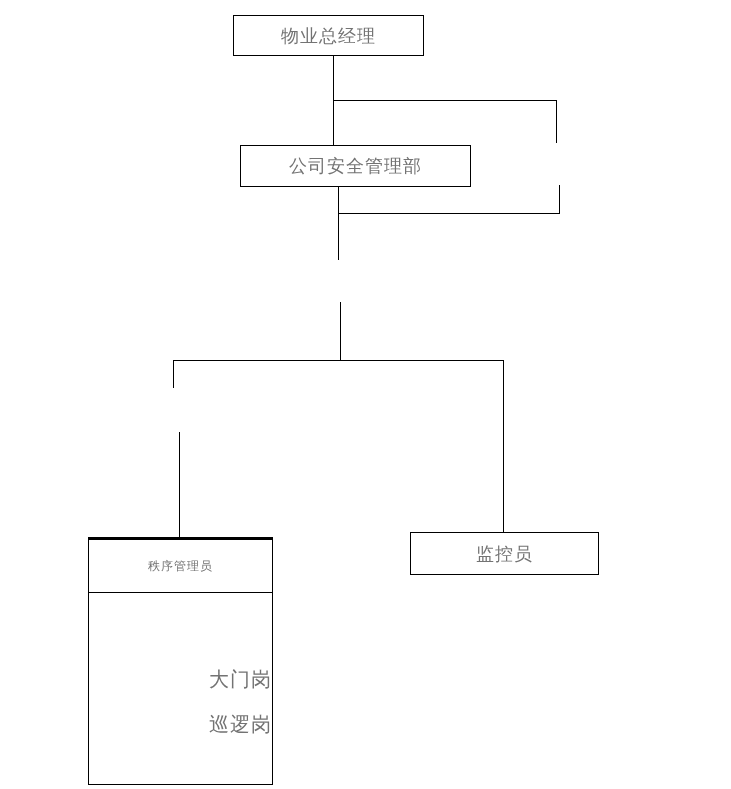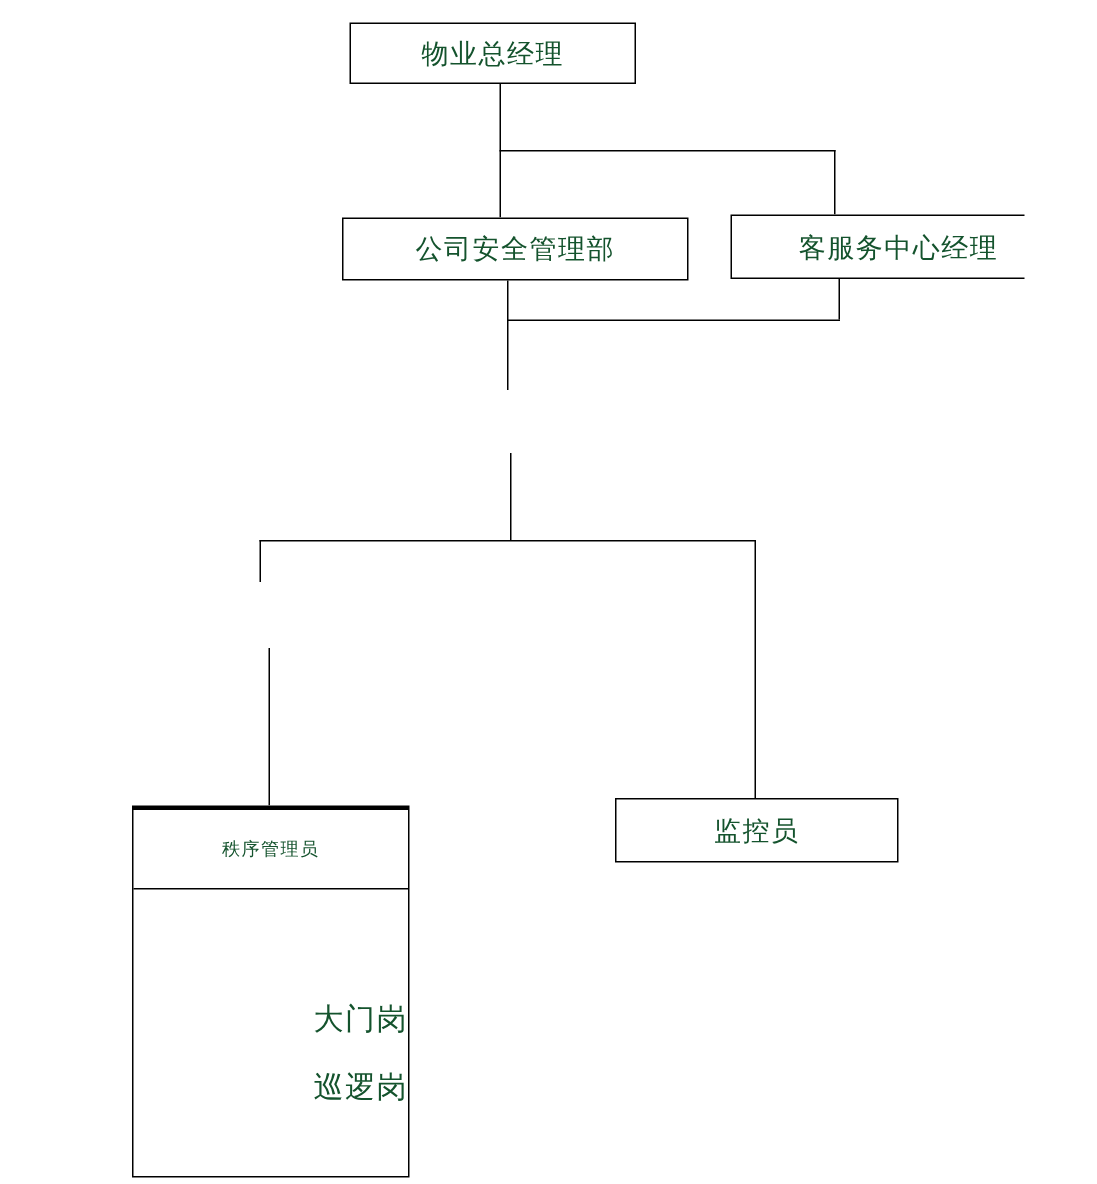--- a/index.html
+++ b/index.html
@@ -2,42 +2,42 @@
 <html><head>
 <meta charset="utf-8">
 <style>
   html, body { margin: 0; padding: 0; background: #ffffff; }
   .canvas {
     position: relative;
     width: 683px;
     height: 789px;
     background: #ffffff;
     font-family: "Liberation Sans", sans-serif;
-    color: #14532d;
+    color: #737373;
     overflow: hidden;
   }
   .node {
     position: absolute;
     box-sizing: border-box;
     border: 1px solid #000000;
     background: #ffffff;
     display: flex;
     align-items: center;
     justify-content: center;
     font-size: 18px;
     letter-spacing: 1px;
     white-space: nowrap;
   }
   .line {
     position: absolute;
     background: #000000;
   }
   
   .n-gm        { left: 233px; top: 15px;  width: 191px; height: 41px; }
-  .n-safety    { left: 228px; top: 145px; width: 231px; height: 42px; }
+  .n-safety    { left: 240px; top: 145px; width: 231px; height: 42px; }
   .n-csm       { left: 487px; top: 143px; width: 224px; height: 43px; }
   .n-orderdept { left: 192px; top: 260px; width: 312px; height: 43px; }
   .n-squad     { left: 93px;  top: 388px; width: 170px; height: 45px; }
   .n-monitor   { left: 410px; top: 532px; width: 189px; height: 43px; justify-content: center; }
   .n-admin {
     left: 88px; top: 537px; width: 185px; height: 248px;
     border-top-width: 3px;
     display: block;
   }
   .admin-header {
@@ -92,23 +92,20 @@
   <div class="line l11"></div>
 
   <div class="node n-gm">
     <span>物业总经理</span>
   </div>
 
   <div class="node n-safety">
     <span>公司安全管理部</span>
   </div>
 
-  <div class="node n-csm">
-    <span>客服务中心经理</span>
-  </div>
 
 
 
   <div class="node n-monitor">
     <span>监控员</span>
   </div>
 
   <div class="node n-admin">
     <div class="admin-header">秩序管理员</div>
     <div class="post post-1">大门岗</div>

